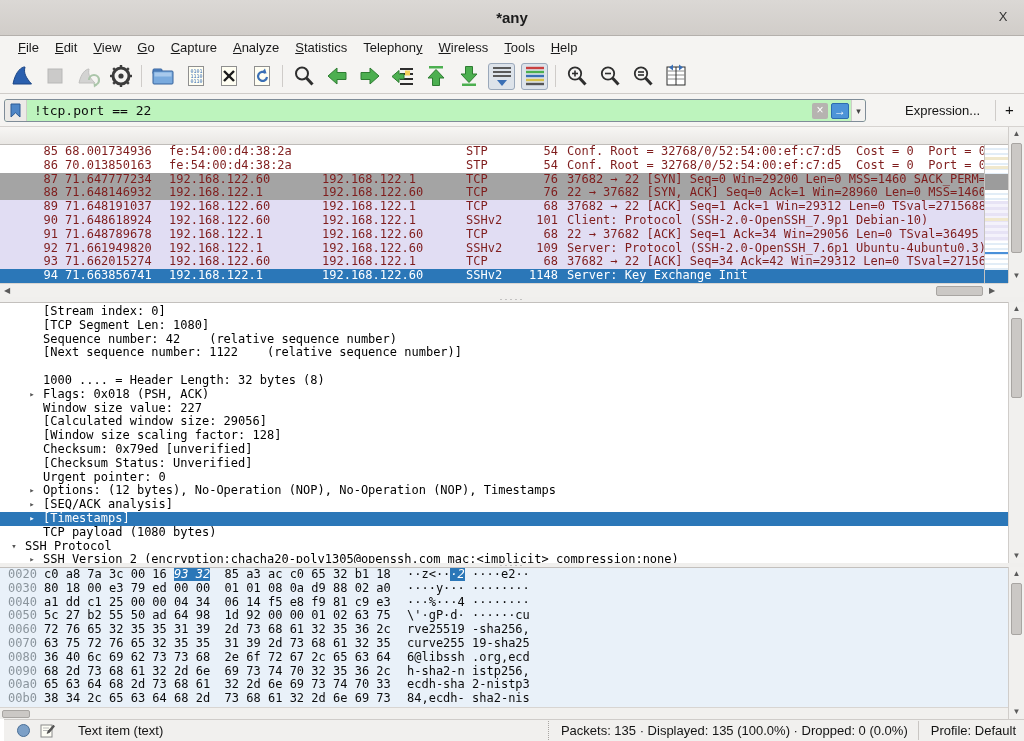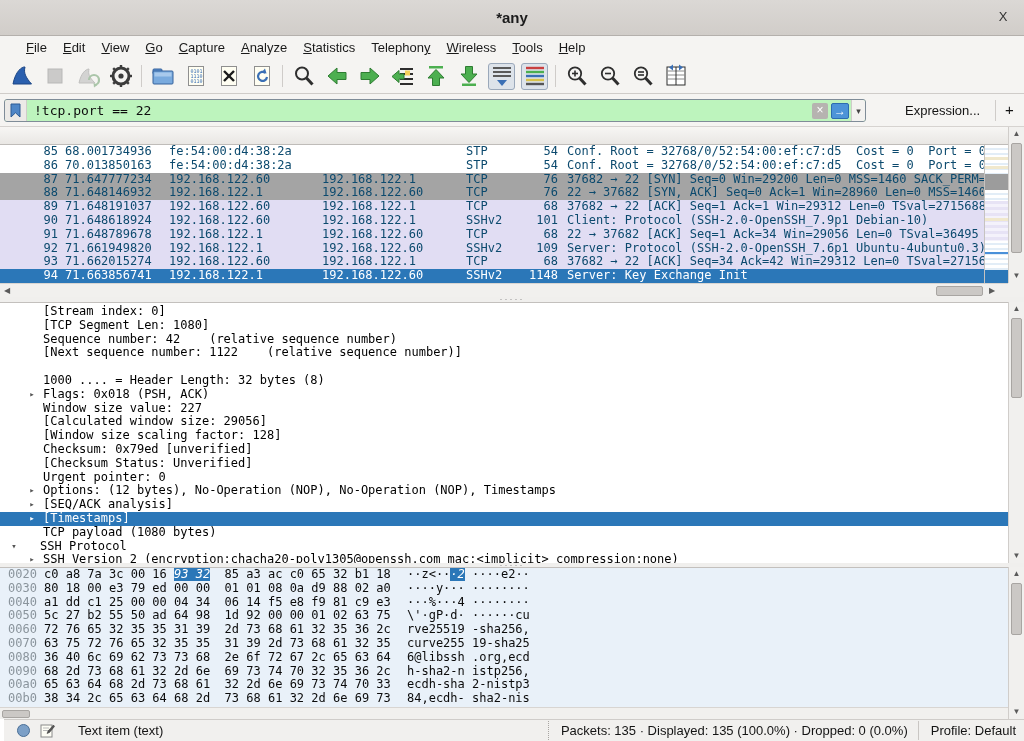--- a/index.html
+++ b/index.html
@@ -12,21 +12,21 @@
   
   .titlebar { position:absolute; top:0; left:0; right:0; height:36px;
     background:linear-gradient(#dbd8d5,#d2cecа) , #d6d2cf; background:linear-gradient(#dbd8d5,#d1cdc9);
     border-bottom:1px solid #b4b0ac; }
   .title { position:absolute; left:0; right:0; top:9px; text-align:center;
     font-size:15px; font-weight:bold; color:#1b1b1b; }
   .close { position:absolute; right:12px; top:9px; font-size:13px; color:#333;
     width:18px; text-align:center; cursor:default; }
   
   .menubar { position:absolute; top:36px; left:0; right:0; height:23px;
-    background:#f5f4f2; display:flex; align-items:center; padding-left:18px; }
+    background:#f5f4f2; display:flex; align-items:center; padding-left:10px; }
   .menu-item { font-size:13px; color:#1a1a1a; padding:2px 8px; }
   
   .toolbar { position:absolute; top:59px; left:0; right:0; height:35px;
     background:#f5f4f2; border-bottom:1px solid #cfccc9;
     display:flex; align-items:center; padding-left:5px; }
   .tbtn { width:27px; height:27px; display:flex; align-items:center; justify-content:center;
     margin:0 3px; border:1px solid transparent; border-radius:3px; }
   .tbtn.pressed { background:#dde3ea; border:1px solid #9aa8ba; }
   .tbtn.disabled { opacity:.55; filter:grayscale(.4); }
   .tsep { width:1px; height:22px; background:#cfccc9; margin:0 4px; }
@@ -51,21 +51,21 @@
   .fadd { position:absolute; left:1005px; top:7px; font-size:15px; color:#141414; }
   
   .pl-grid { display:grid; grid-template-columns:62px 103px 151px 146px 60px 40px 1fr; }
   .plist-header { position:absolute; top:127px; left:0; width:1008px; height:18px;
     background:linear-gradient(#f7f6f4,#e9e7e4); border-bottom:1px solid #bfbcb9; }
   .plist-header .hcell { font-size:12.5px; color:#111; padding:1px 0 0 4px;
     border-right:1px solid #c9c6c3; overflow:hidden; white-space:nowrap;margin-top:39px; }
   .plist-header .hcell:last-child { border-right:none; padding-left:5px; }
   .plist { position:absolute; top:145px; left:0; width:984px; height:138px; overflow:hidden;
     background:#fff; font-family:"DejaVu Sans Mono", monospace; font-size:12px; }
-  .prow { height:13.8px; line-height:13.8px; color:#0c4a6e; }
+  .prow { height:13.8px; line-height:13.8px; color:#7f1d1d; }
   .prow>span { overflow:hidden; white-space:pre; }
   .prow .c0 { text-align:right; padding-right:4px; }
   .prow .c1 { padding-left:3px; } .prow .c2 { padding-left:4px; }
   .prow .c3 { padding-left:6px; } .prow .c4 { padding-left:4px; }
   .prow .c5 { text-align:right; padding-right:4px; }
   .prow .c6 { padding-left:5px; }
   .prow.gray { background:#a4a4a4; }
   .prow.lav  { background:#e1ddf3; }
   .prow.sel  { background:#2b77b8; color:#fff; }
   
@@ -85,21 +85,21 @@
   .corner { position:absolute; background:#f1f0ee; }
   .splitter { position:absolute; left:0; right:0; background:#f0efed; text-align:center;
     color:#8d8d8d; font-size:9px; line-height:4px; letter-spacing:2px; }
   
   .details { position:absolute; top:302px; left:0; width:1008px; height:261px;
     background:#fff; overflow:hidden; border-top:1px solid #c3c0bd;
     font-family:"DejaVu Sans Mono", monospace; font-size:12px; padding-top:2px; }
   .dline { height:13.8px; line-height:13.8px; white-space:pre; color:#000; }
   .dline .exp { display:inline-block; width:12px; text-align:center; font-size:9px; color:#555;
     vertical-align:top; }
-  .dline.lvl1 .exp { margin-left:8px; } .dline.lvl1 .dtext { margin-left:20px; }
+  .dline.lvl1 .exp { margin-left:8px; } .dline.lvl1 .dtext { margin-left:5px; }
   .dline.lvl2 .exp { margin-left:26px; } .dline.lvl2 .dtext { margin-left:5px; }
   .dline.sel { background:#2b77b8; color:#fff; }
   .dline.sel .exp { color:#fff; }
   
   .hexpane { position:absolute; top:567px; left:0; width:1008px; height:140px;
     background:#e9f1f9; overflow:hidden; border-top:1px solid #c3c0bd;
     font-family:"DejaVu Sans Mono", monospace; font-size:12px; padding-top:0; }
   .hrow { position:relative; height:13.8px; line-height:13.8px; white-space:pre; color:#0b0b0b; }
   .hoff { position:absolute; left:8px; color:#8a949c; }
   .hhex { position:absolute; left:44px; }

